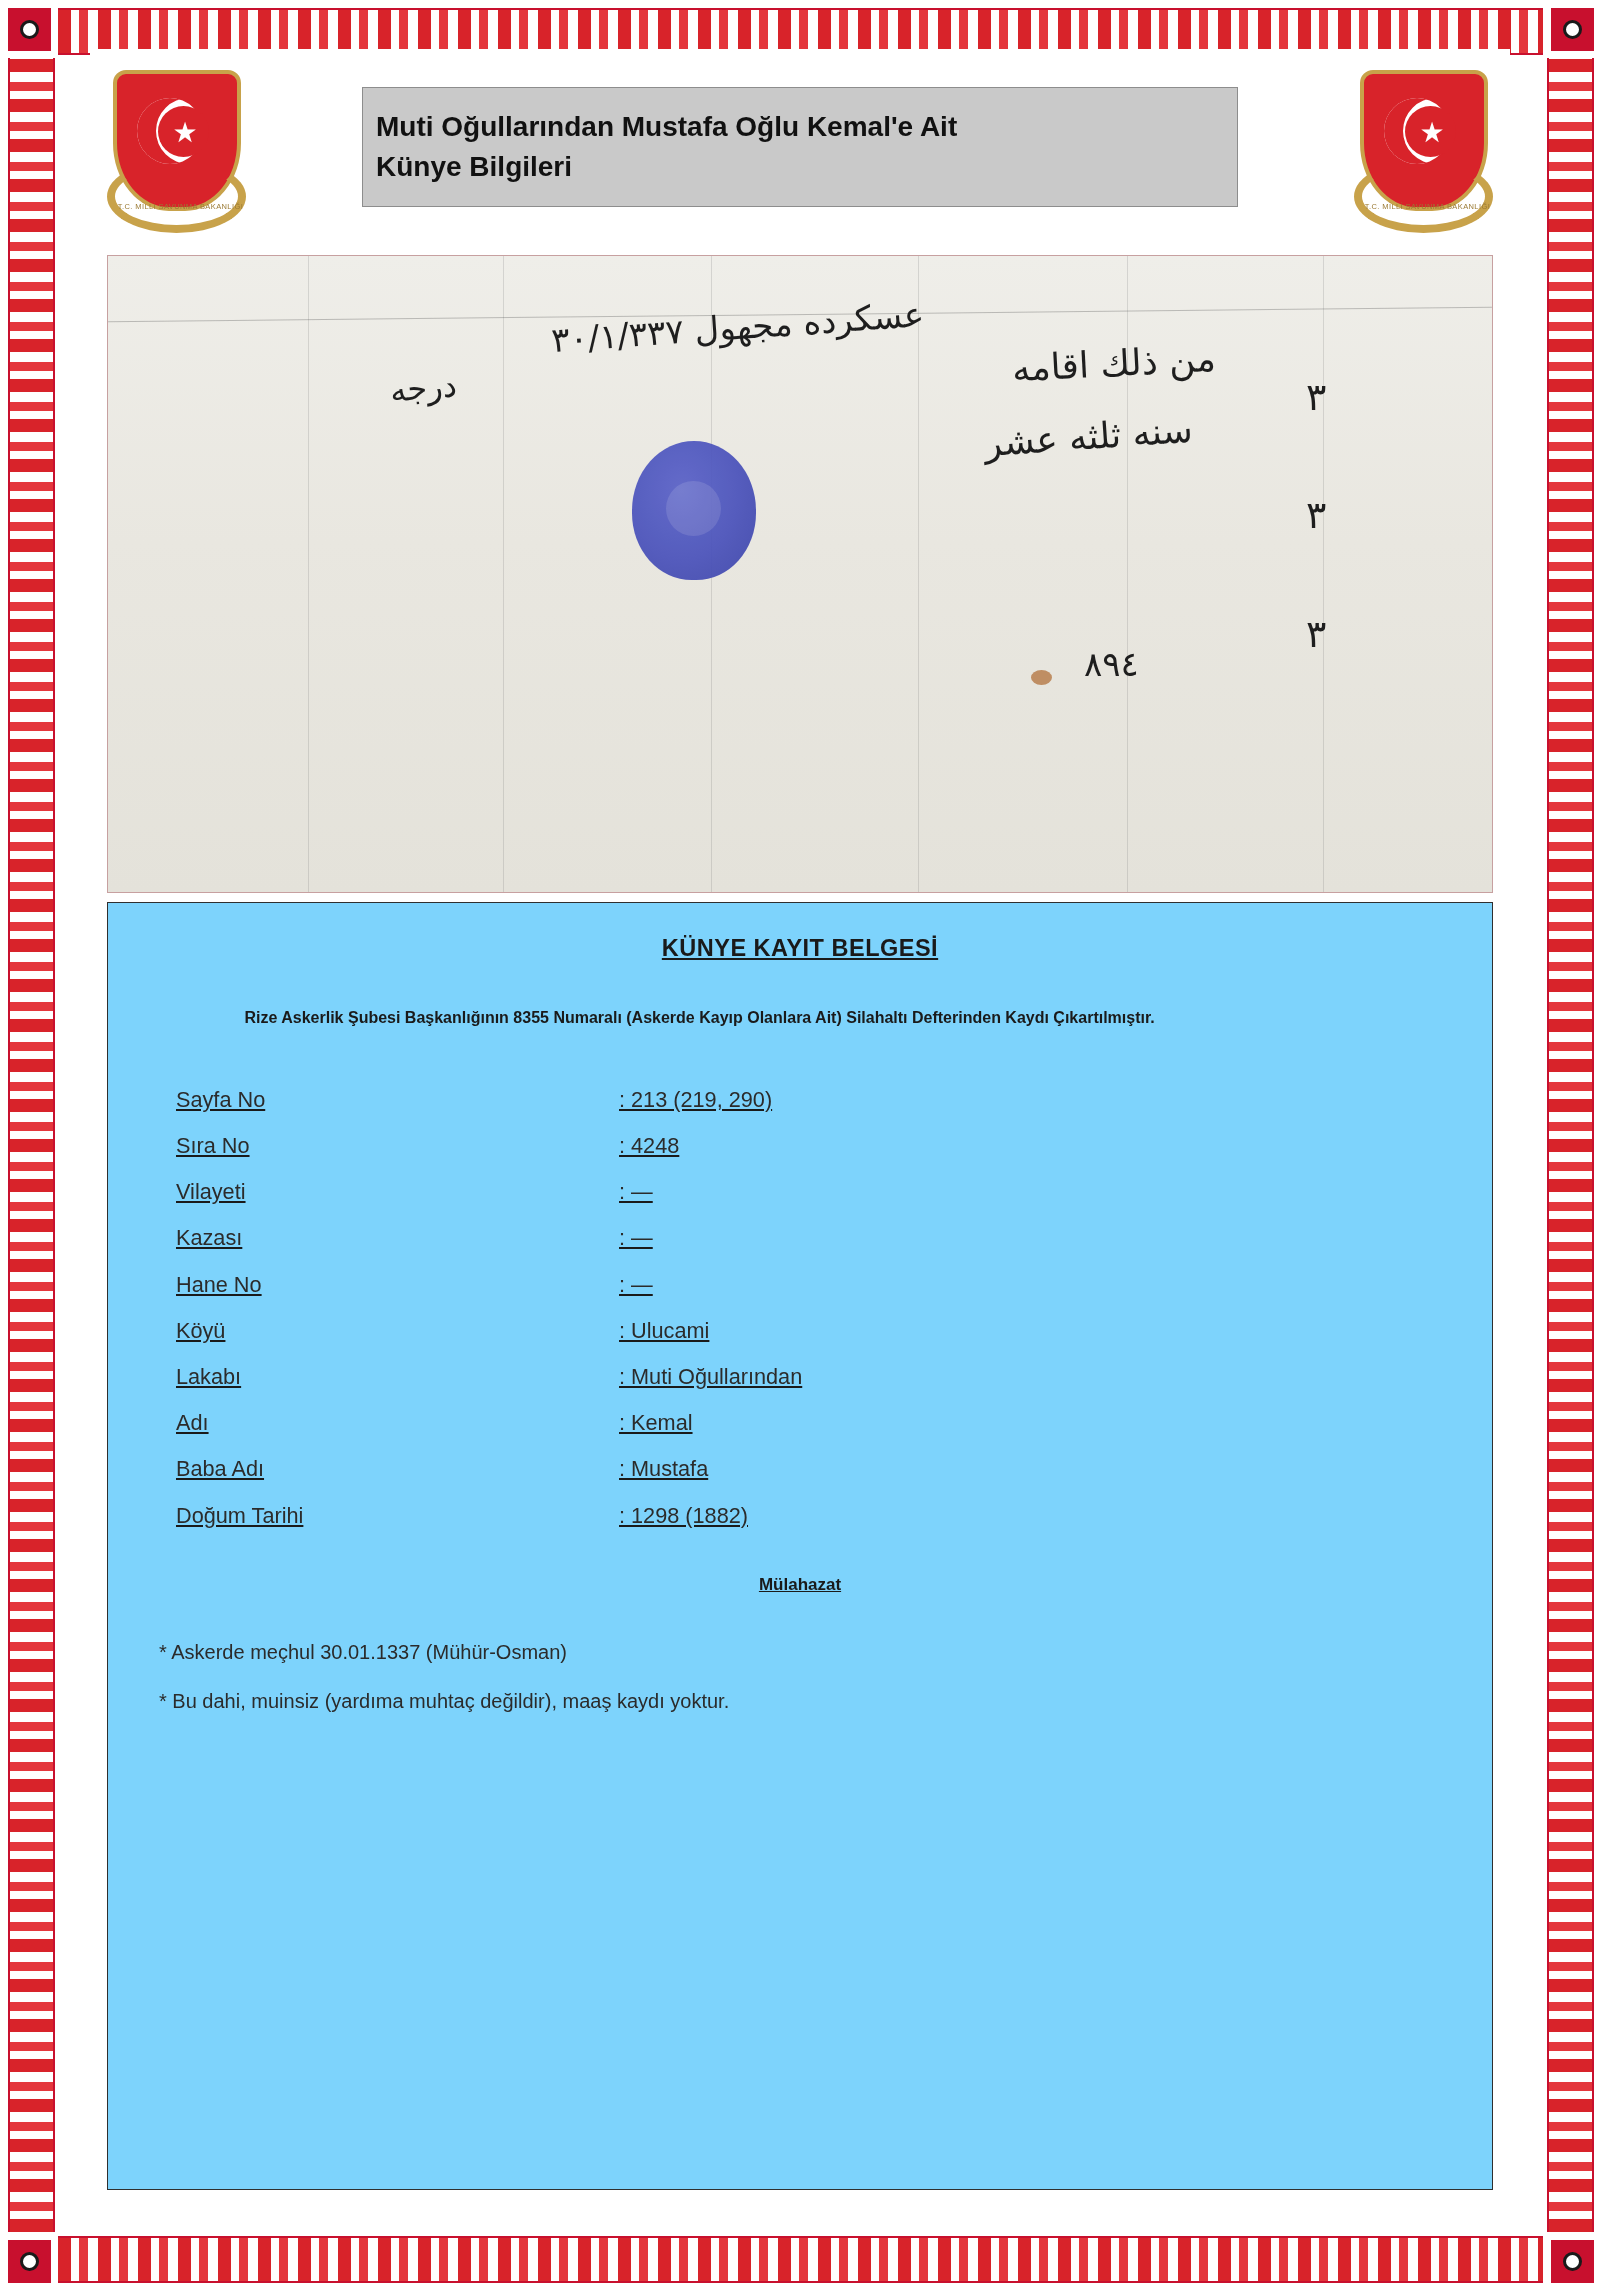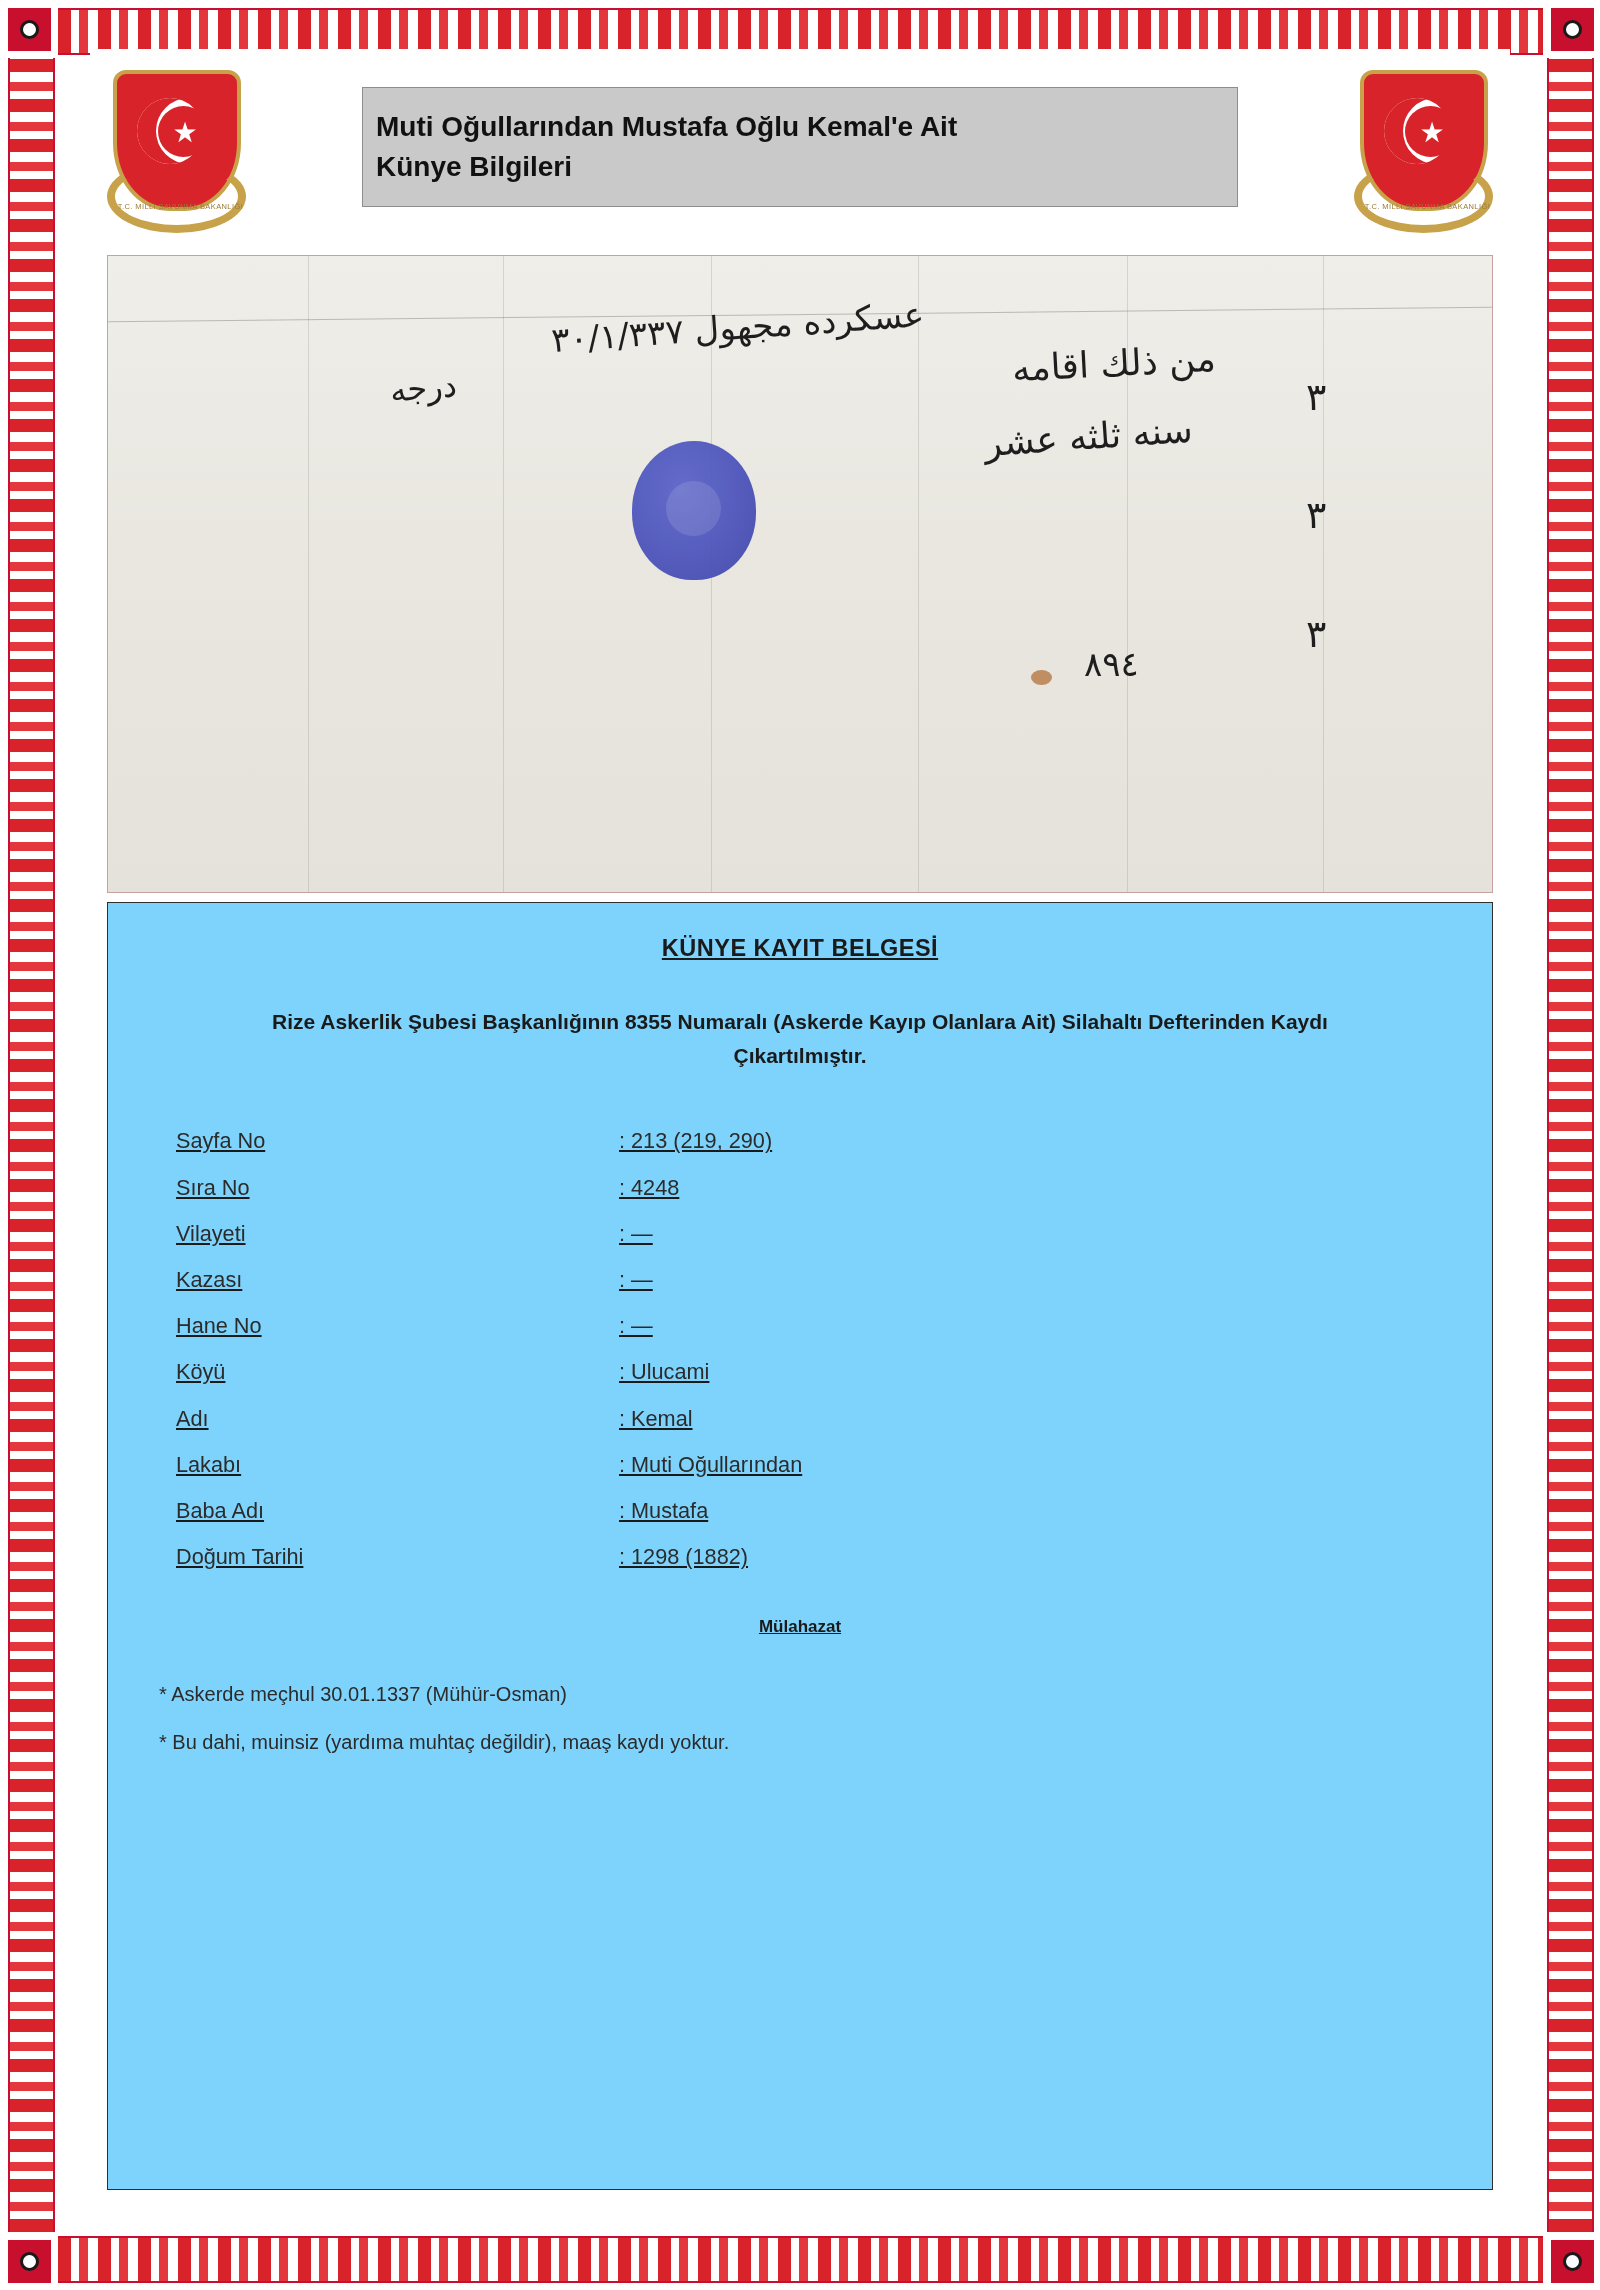--- a/index.html
+++ b/index.html
@@ -262,22 +262,21 @@
   }
   .rec-title {
     text-align: center;
     font-size: 23.5px;
     font-weight: bold;
     text-decoration: underline;
     letter-spacing: 0.5px;
     margin-bottom: 43px;
   }
   .rec-sub {
-    text-align: center;
-    font-size: 21px;
+    font-size: 16px;
     font-weight: bold;
     line-height: 1.6;
     margin: 0 auto 58px auto;
     max-width: 1111px;
   }
   .fields {
     margin: 0 0 0 34px;
   }
   .field-row {
     display: flex;
@@ -414,26 +413,26 @@
       </div>
       <div class="field-row">
         <div class="field-label">Hane No</div>
         <div class="field-value">: —</div>
       </div>
       <div class="field-row">
         <div class="field-label">Köyü</div>
         <div class="field-value">: Ulucami</div>
       </div>
       <div class="field-row">
+        <div class="field-label">Lakabı</div>
+        <div class="field-value">: Muti Oğullarından</div>
+      </div>
+      <div class="field-row">
         <div class="field-label">Adı</div>
         <div class="field-value">: Kemal</div>
-      </div>
-      <div class="field-row">
-        <div class="field-label">Lakabı</div>
-        <div class="field-value">: Muti Oğullarından</div>
       </div>
       <div class="field-row">
         <div class="field-label">Baba Adı</div>
         <div class="field-value">: Mustafa</div>
       </div>
       <div class="field-row">
         <div class="field-label">Doğum Tarihi</div>
         <div class="field-value">: 1298 (1882)</div>
       </div>
 

